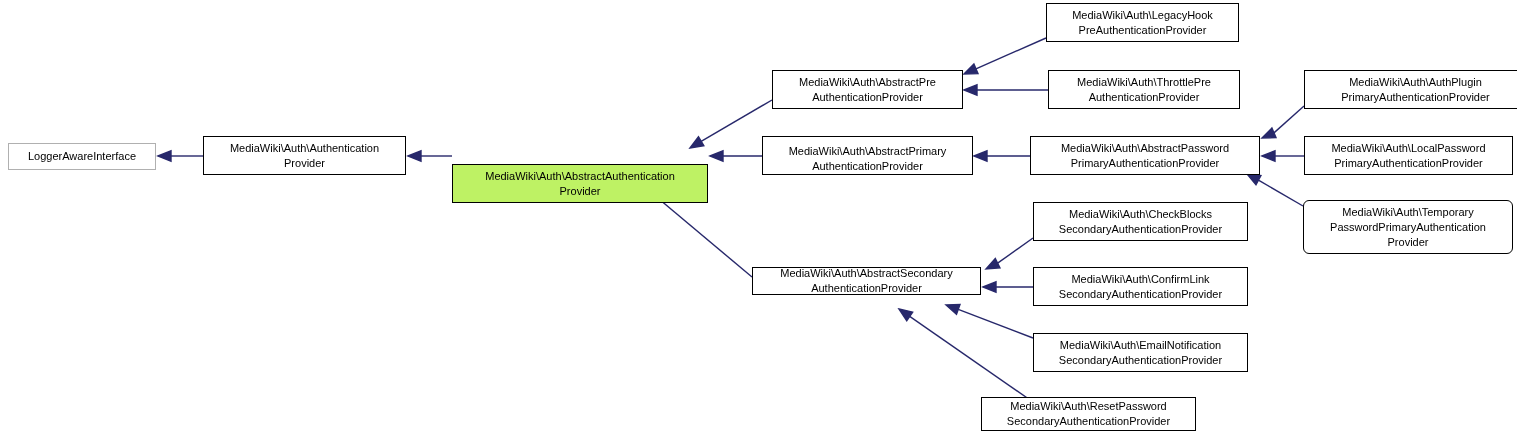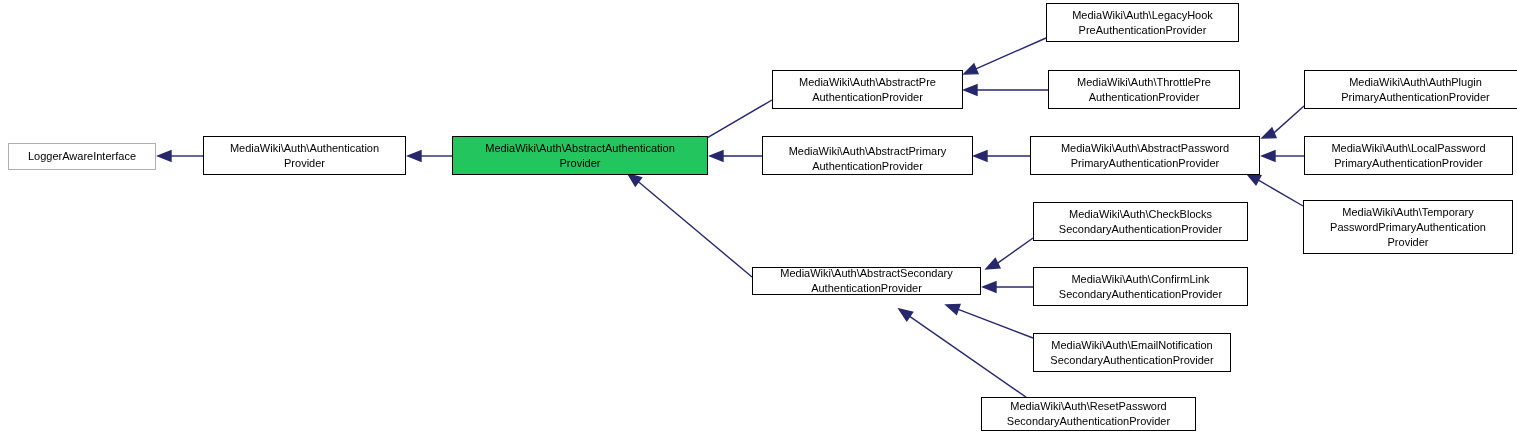--- a/index.html
+++ b/index.html
@@ -34,22 +34,23 @@
     background: #ffffff;
     border: 1px solid #000000;
     font-size: 11px;
     line-height: 15px;
     color: #000000;
     letter-spacing: 0px;
     white-space: pre-line;
     padding: 0 6px;
   }
   .node.current {
-    background: #22c55e;
+    background: #bef264;
     border: 1px solid #000000;
+    margin-top: 28px;
   }
   .node.interface {
     border: 1px solid #b0b0b0;
   }
   .node .label {
     display: block;
     width: 100%;
     white-space: pre-line;
   }
 </style>
@@ -140,37 +141,37 @@
   <div class="node" style="left: 1304px; top: 70px; width: 223px; height: 39px;">
     <span class="label">MediaWiki\Auth\AuthPlugin
 PrimaryAuthenticationProvider</span>
   </div>
 
   <div class="node" style="left: 1304px; top: 136px; width: 209px; height: 39px; text-align: center;">
     <span class="label">MediaWiki\Auth\LocalPassword
 PrimaryAuthenticationProvider</span>
   </div>
 
-  <div class="node" style="left: 1303px; top: 200px; width: 210px; height: 54px;">
+  <div class="node" style="left: 1303px; top: 200px; width: 210px; height: 54px; border-radius: 6px;">
     <span class="label">MediaWiki\Auth\Temporary
 PasswordPrimaryAuthentication
 Provider</span>
   </div>
 
   <div class="node" style="left: 1033px; top: 202px; width: 215px; height: 39px;">
     <span class="label">MediaWiki\Auth\CheckBlocks
 SecondaryAuthenticationProvider</span>
   </div>
 
   <div class="node" style="left: 1033px; top: 267px; width: 215px; height: 39px;">
     <span class="label">MediaWiki\Auth\ConfirmLink
 SecondaryAuthenticationProvider</span>
   </div>
 
-  <div class="node" style="left: 1033px; top: 333px; width: 198px; height: 39px;">
+  <div class="node" style="left: 1033px; top: 333px; width: 215px; height: 39px;">
     <span class="label">MediaWiki\Auth\EmailNotification
 SecondaryAuthenticationProvider</span>
   </div>
 
   <div class="node" style="left: 981px; top: 397px; width: 215px; height: 34px;">
     <span class="label">MediaWiki\Auth\ResetPassword
 SecondaryAuthenticationProvider</span>
   </div>
 
 </div>

